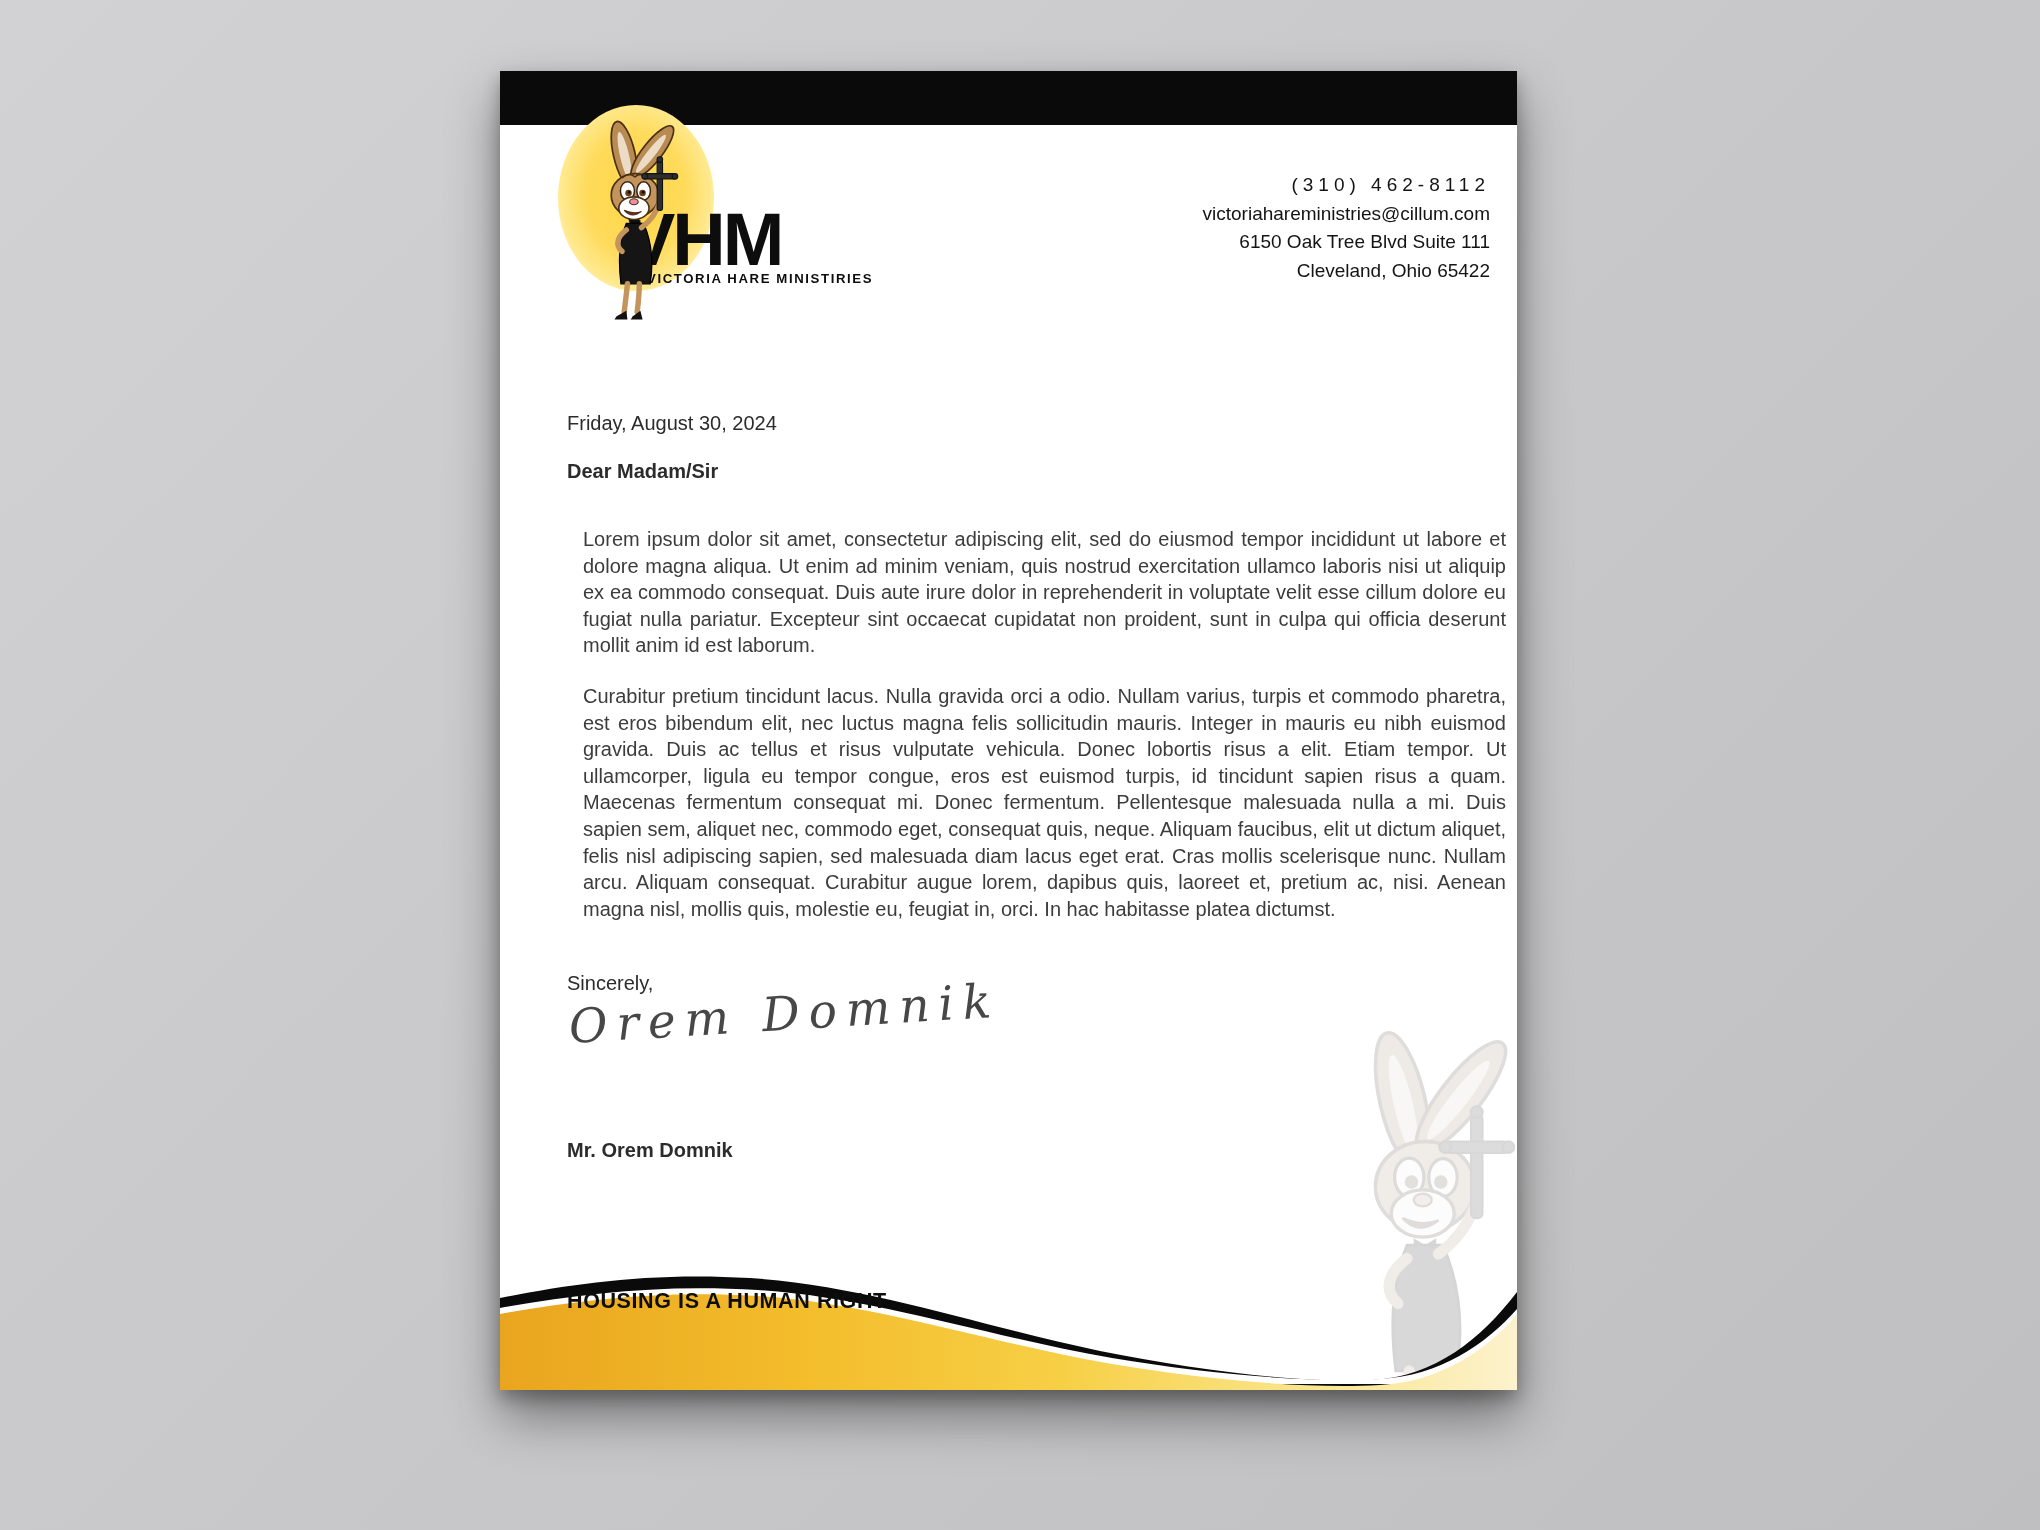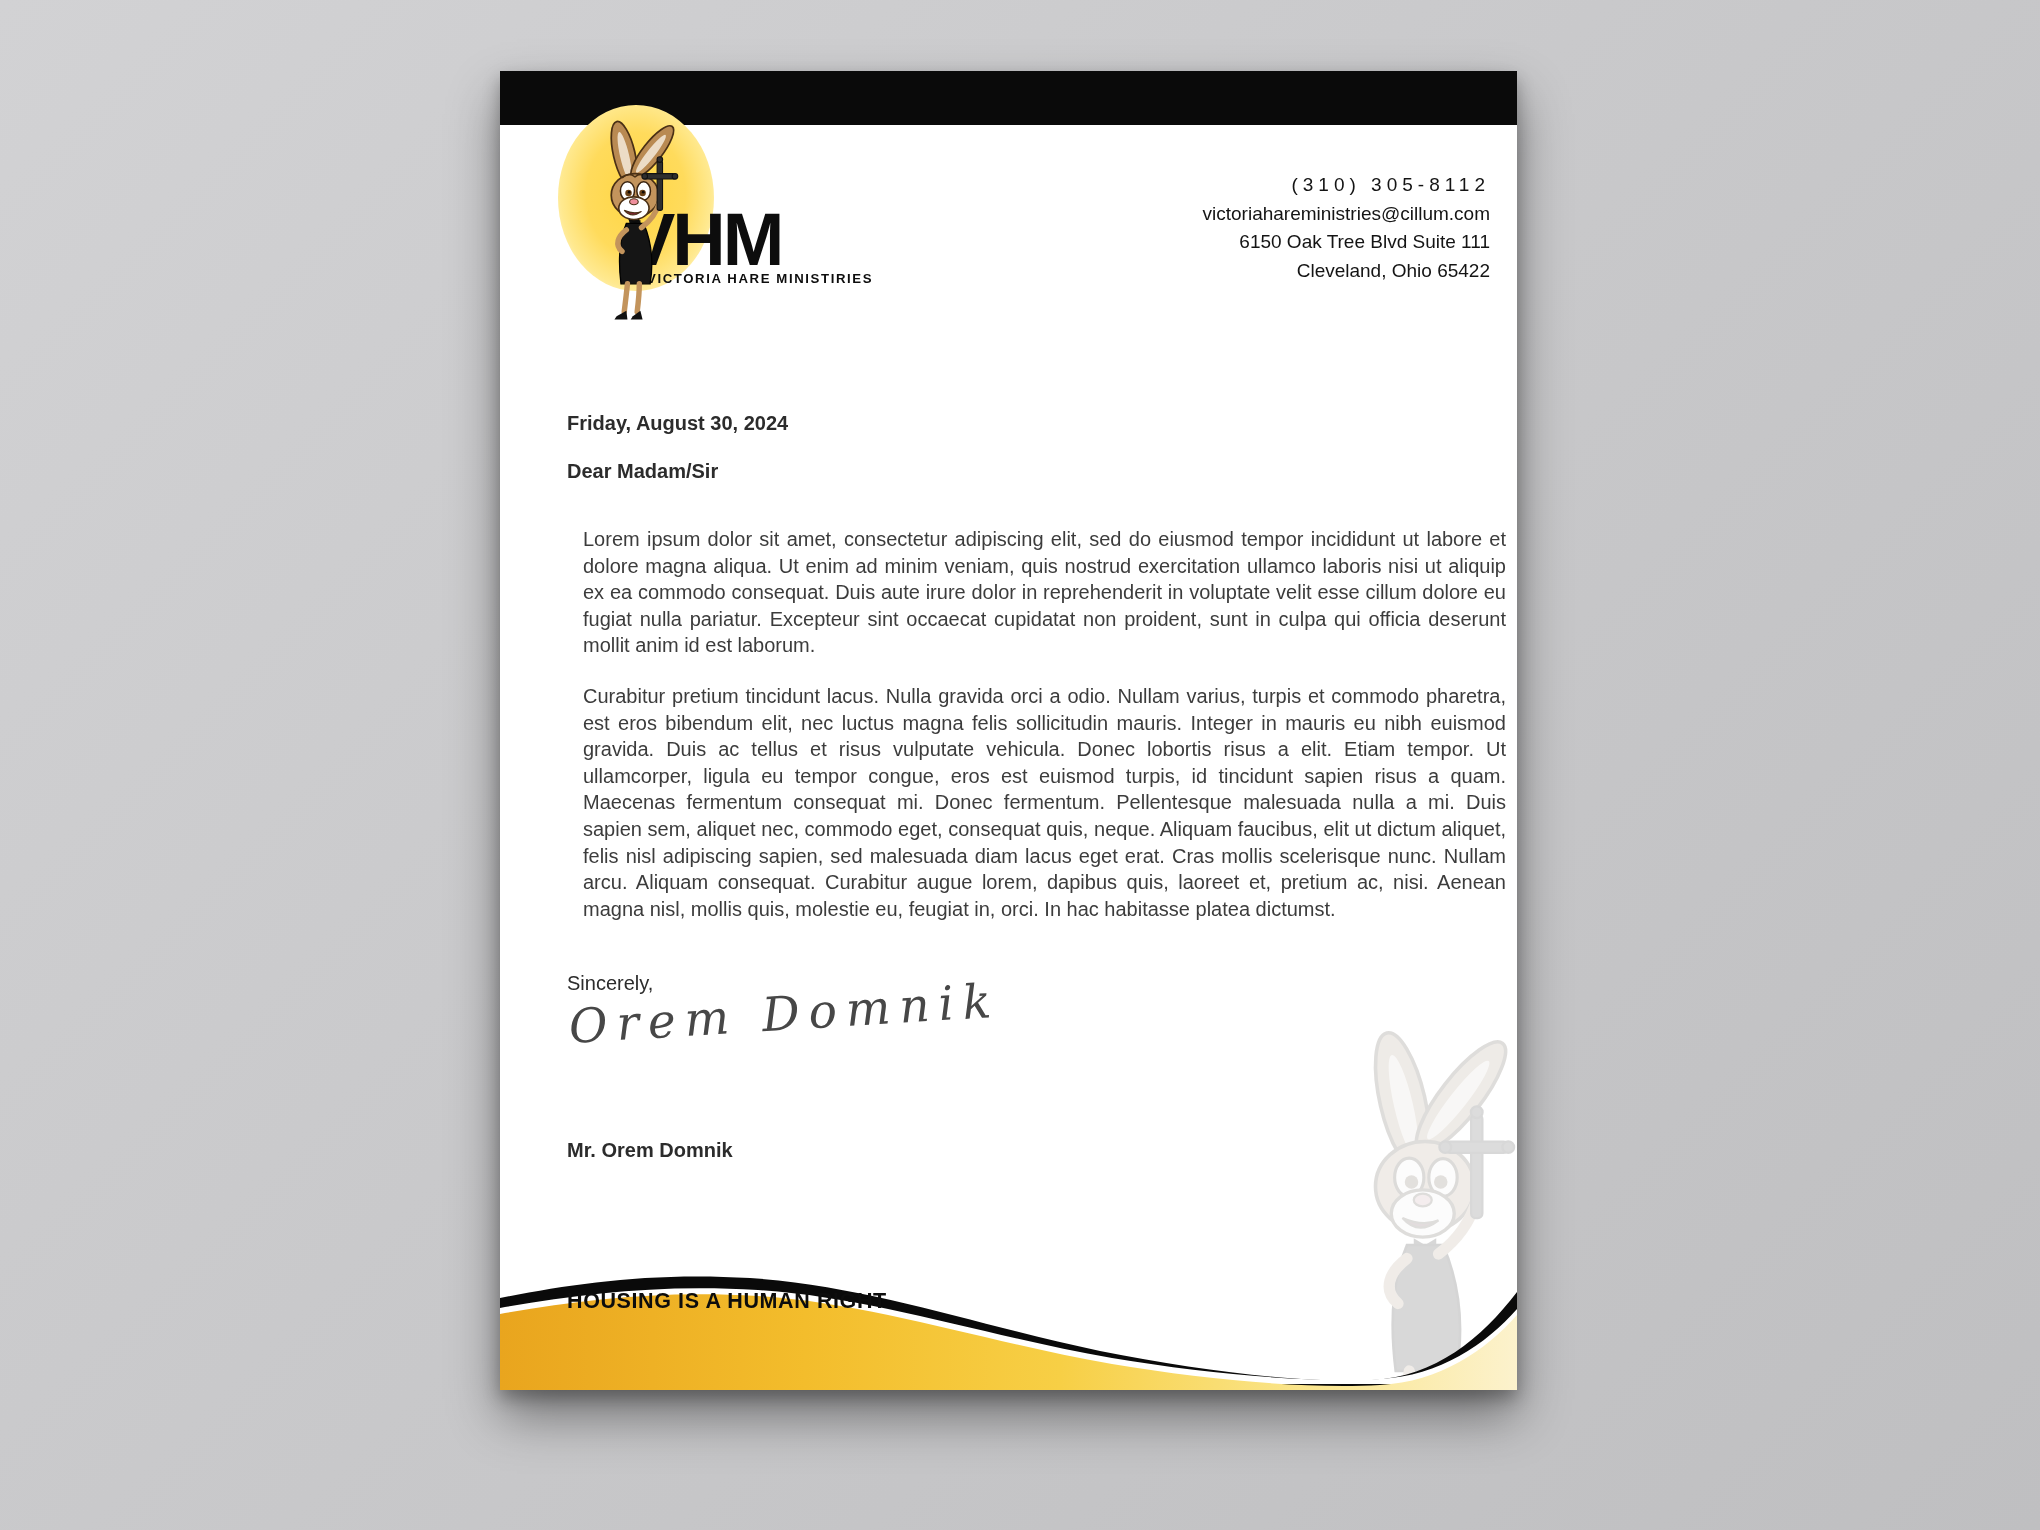--- a/index.html
+++ b/index.html
@@ -31,21 +31,21 @@
     font-size:13.2px;font-weight:700;letter-spacing:1.6px;color:#0d0d0d;white-space:nowrap;
   }
   
   .contact{
     position:absolute;right:27px;top:100px;text-align:right;z-index:4;
     color:#141414;font-size:19px;line-height:28.5px;font-weight:500;
   }
   .contact .phone{letter-spacing:5px;}
   
   .letter{position:absolute;left:67px;top:0;width:923px;z-index:4;color:#2c2c2c;}
-  .date{position:absolute;left:0;top:341px;font-weight:700;font-size:20px;white-space:nowrap;}
+  .date{position:absolute;left:0;top:341px;font-weight:400;font-size:20px;white-space:nowrap;}
   .salutation{position:absolute;left:0;top:389px;font-weight:700;font-size:20px;white-space:nowrap;}
   .para{
     position:absolute;left:16px;width:923px;
     font-size:20px;line-height:26.6px;color:#3c3c3c;text-align:justify;
   }
   .para.p1{top:455px;}
   .para.p2{top:612px;}
   .closing{position:absolute;left:0;top:901px;font-weight:400;font-size:20px;}
   .signature{
     position:absolute;left:2px;top:928px;
@@ -121,21 +121,21 @@
         <path d="M64,160 C64,170 63,178 62,186" fill="none" stroke="#c3945c" stroke-width="5" stroke-linecap="round"></path>
         <path d="M43,190 L52,185 L53,193 L41,193 Z" fill="#111111"></path>
         <path d="M58,190 L65,185 L67,193 L56,193 Z" fill="#111111"></path>
       </g>
     </svg>
 
     <div class="vhm-text">VHM</div>
     <div class="org-name">VICTORIA HARE MINISTIRIES</div>
 
     <div class="contact">
-      <div class="phone">(310) 305-8112</div>
+      <div class="phone">(310) 462-8112</div>
       <div>victoriahareministries@cillum.com</div>
       <div>6150 Oak Tree Blvd Suite 111</div>
       <div>Cleveland, Ohio 65422</div>
     </div>
 
     <div class="letter">
       <div class="date">Friday, August 30, 2024</div>
       <div class="salutation">Dear Madam/Sir</div>
       <div class="para p1">Lorem ipsum dolor sit amet, consectetur adipiscing elit, sed do eiusmod tempor incididunt ut labore et dolore magna aliqua. Ut enim ad minim veniam, quis nostrud exercitation ullamco laboris nisi ut aliquip ex ea commodo consequat. Duis aute irure dolor in reprehenderit in voluptate velit esse cillum dolore eu fugiat nulla pariatur. Excepteur sint occaecat cupidatat non proident, sunt in culpa qui officia deserunt mollit anim id est laborum.</div>
       <div class="para p2">Curabitur pretium tincidunt lacus. Nulla gravida orci a odio. Nullam varius, turpis et commodo pharetra, est eros bibendum elit, nec luctus magna felis sollicitudin mauris. Integer in mauris eu nibh euismod gravida. Duis ac tellus et risus vulputate vehicula. Donec lobortis risus a elit. Etiam tempor. Ut ullamcorper, ligula eu tempor congue, eros est euismod turpis, id tincidunt sapien risus a quam. Maecenas fermentum consequat mi. Donec fermentum. Pellentesque malesuada nulla a mi. Duis sapien sem, aliquet nec, commodo eget, consequat quis, neque. Aliquam faucibus, elit ut dictum aliquet, felis nisl adipiscing sapien, sed malesuada diam lacus eget erat. Cras mollis scelerisque nunc. Nullam arcu. Aliquam consequat. Curabitur augue lorem, dapibus quis, laoreet et, pretium ac, nisi. Aenean magna nisl, mollis quis, molestie eu, feugiat in, orci. In hac habitasse platea dictumst.</div>

